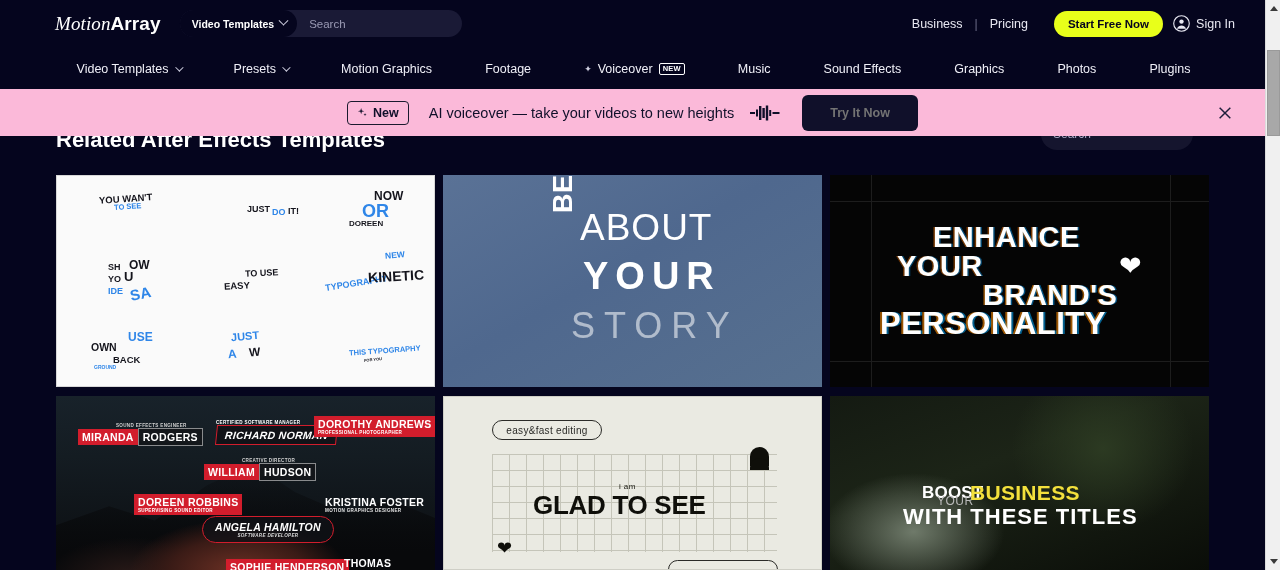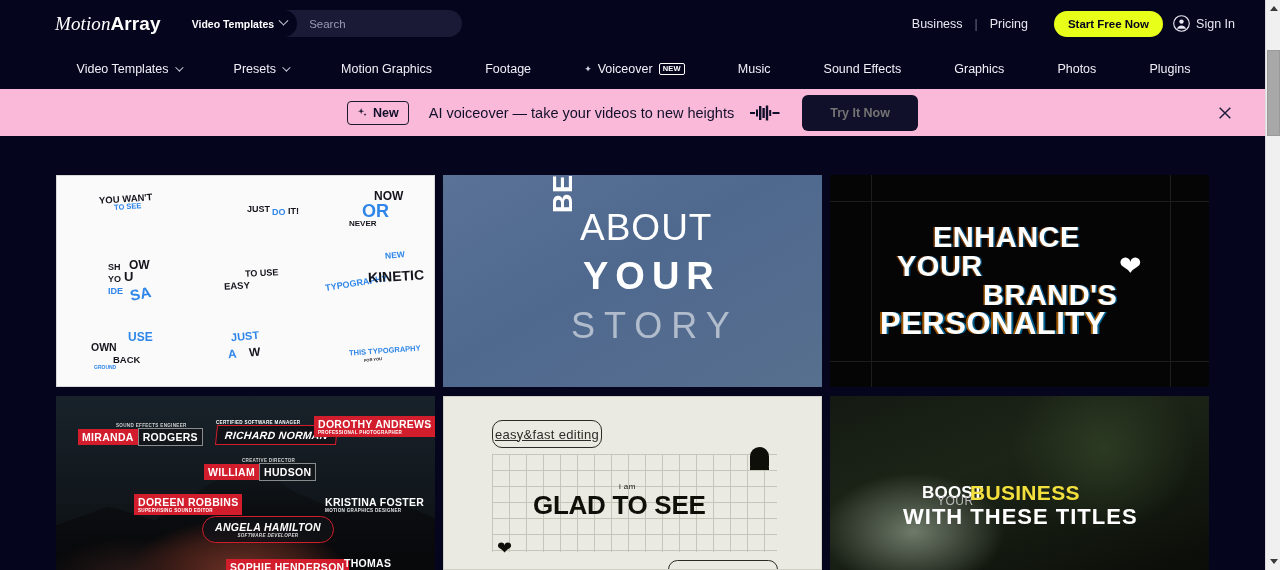--- a/index.html
+++ b/index.html
@@ -191,24 +191,24 @@
   }
   .c4 .lbl { position: absolute; white-space: nowrap; }
   .nm { font-size: 10.5px; font-weight: 800; letter-spacing: .3px; line-height: 1.15; }
   .rl { font-size: 4.6px; font-weight: 700; letter-spacing: .3px; line-height: 1.1; }
   .redbox { background: #d21d2c; color: #fff; padding: 2px 4px; display: inline-block; }
   .darkbox { background: rgba(20,22,26,.82); color: #fff; padding: 2px 4px; display: inline-block;
              border: .7px solid rgba(255,255,255,.5); }
 
   
   .c5 { background: #eaeae2; border: 1px solid #cfcfc6; }
-  .c5 .pill { position: absolute; left: 48px; top: 23px; width: 110px; height: 28px;
+  .c5 .pill { position: absolute; left: 48px; top: 23px; width: 110px; height: 20px;
               border: 1px solid #2b2b28; border-radius: 10px;
               display: flex; align-items: center; justify-content: center;
-              font-size: 13px; color: #2b2b28; letter-spacing: .3px; text-decoration: underline; }
+              font-size: 10px; color: #2b2b28; letter-spacing: .3px; }
   .c5 .gridbox { position: absolute; left: 48px; top: 57px; width: 285px; height: 98px;
                  background-image: linear-gradient(#b9b9ac 1px, transparent 1px),
                                    linear-gradient(90deg,#b9b9ac 1px, transparent 1px);
                  background-size: 17px 16px; opacity: .75; }
   .c5 .iam { position: absolute; left: 175px; top: 85px; font-size: 8px; color: #16160f; letter-spacing: .4px; }
   .c5 .glad { position: absolute; left: 89px; top: 93px; font-size: 26px; font-weight: 800;
               color: #0f0f0a; letter-spacing: -.3px; }
   .c5 .hrt { position: absolute; left: 53px; top: 142px; font-size: 18px; color: #0f0f0a; line-height: 1; }
   .c5 .dome { position: absolute; left: 306px; top: 50px; width: 19px; height: 19px;
               background: #0f0f0a; border-radius: 10px 10px 0 0; }
@@ -311,20 +311,30 @@
           </div>
           <div class="navitem">
             <span>Photos</span>
           </div>
           <div class="navitem">
             <span>Plugins</span>
           </div>
         </div>
   </div>
 
+  <div class="sechead">
+    <div class="sectitle">Related After Effects Templates</div>
+    <div class="secsearch">
+      <input value="" placeholder="Search" style="">
+      <svg width="14" height="14" viewBox="0 0 24 24">
+        <circle cx="10.5" cy="10.5" r="6.6" fill="none" stroke="#c9c9dd" stroke-width="1.8"></circle>
+        <line x1="15.4" y1="15.4" x2="21" y2="21" stroke="#c9c9dd" stroke-width="1.8"></line>
+      </svg>
+    </div>
+  </div>
 
   <div class="banner">
     <div class="bnew">
       <svg width="11" height="11" viewBox="0 0 24 24">
         <path d="M9 2 L10.6 7.4 L16 9 L10.6 10.6 L9 16 L7.4 10.6 L2 9 L7.4 7.4 Z" fill="#10102a"></path>
         <path d="M17.5 13 L18.4 15.6 L21 16.5 L18.4 17.4 L17.5 20 L16.6 17.4 L14 16.5 L16.6 15.6 Z" fill="#10102a"></path>
       </svg>
       <span>New</span>
     </div>
     <span class="bmsg">AI voiceover — take your videos to new heights</span>
@@ -351,21 +361,21 @@
   <div class="grid">
 
     <div class="card c1" id="card1">
           <span class="blk" style="left: 42px; top: 18px; font-size: 9.5px; transform: rotate(-4deg);">YOU WAN'T</span>
           <span class="blue" style="left: 57px; top: 27px; font-size: 7.5px; transform: rotate(-4deg);">TO SEE</span>
           <span class="blk" style="left: 190px; top: 29px; font-size: 9px; transform: rotate(0deg);">JUST</span>
           <span class="blue" style="left: 215px; top: 32px; font-size: 9px; transform: rotate(0deg);">DO</span>
           <span class="blk" style="left: 231px; top: 31px; font-size: 9px; transform: rotate(0deg);">IT!</span>
           <span class="blk" style="left: 317px; top: 14px; font-size: 12px; transform: rotate(0deg);">NOW</span>
           <span class="blue" style="left: 305px; top: 26px; font-size: 18px; transform: rotate(0deg);">OR</span>
-          <span class="blk" style="left: 292px; top: 44px; font-size: 8px; transform: rotate(0deg);">NEVER</span>
+          <span class="blk" style="left: 292px; top: 44px; font-size: 8px; transform: rotate(0deg);">DOREEN</span>
           <span class="blk" style="left: 51px; top: 87px; font-size: 9px; transform: rotate(0deg);">SH</span>
           <span class="blk" style="left: 51px; top: 99px; font-size: 9px; transform: rotate(0deg);">YO</span>
           <span class="blue" style="left: 51px; top: 111px; font-size: 9px; transform: rotate(0deg);">IDE</span>
           <span class="blk" style="left: 64px; top: 83px; font-size: 12px; transform: rotate(0deg); padding-left: 8px;">OW</span>
           <span class="blk" style="left: 67px; top: 94px; font-size: 13px; transform: rotate(0deg);">U</span>
           <span class="blue" style="left: 73px; top: 110px; font-size: 15px; transform: rotate(-12deg);">SA</span>
           <span class="blk" style="left: 188px; top: 93px; font-size: 9px; transform: rotate(-3deg);">TO USE</span>
           <span class="blk" style="left: 167px; top: 105px; font-size: 9.5px; transform: rotate(-3deg);">EASY</span>
           <span class="blue" style="left: 328px; top: 75px; font-size: 8.5px; transform: rotate(-5deg);">NEW</span>
           <span class="blue" style="left: 268px; top: 103px; font-size: 9px; transform: rotate(-9deg);">TYPOGRAPHY</span>

